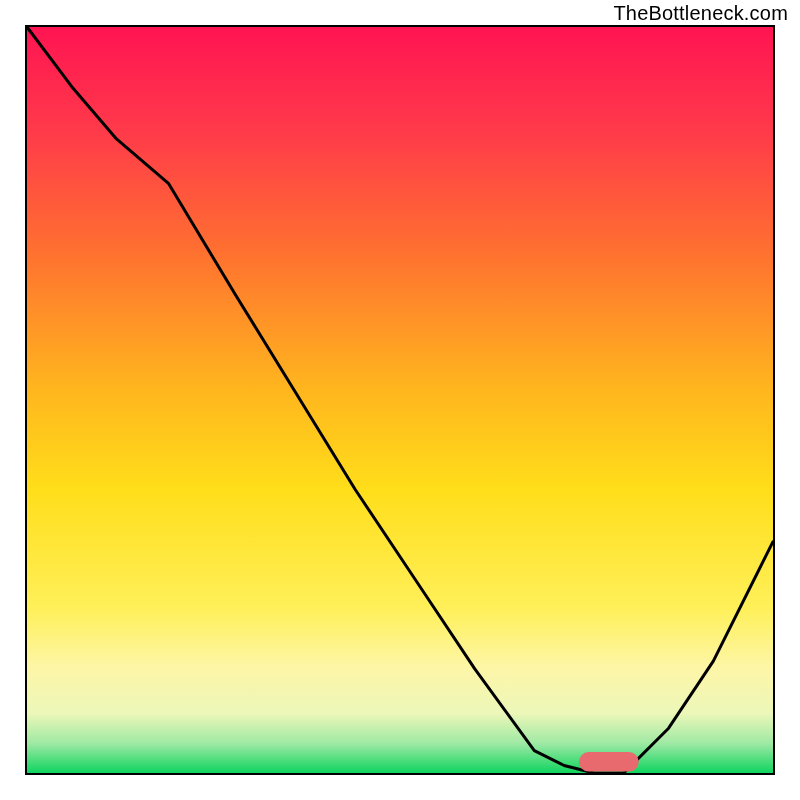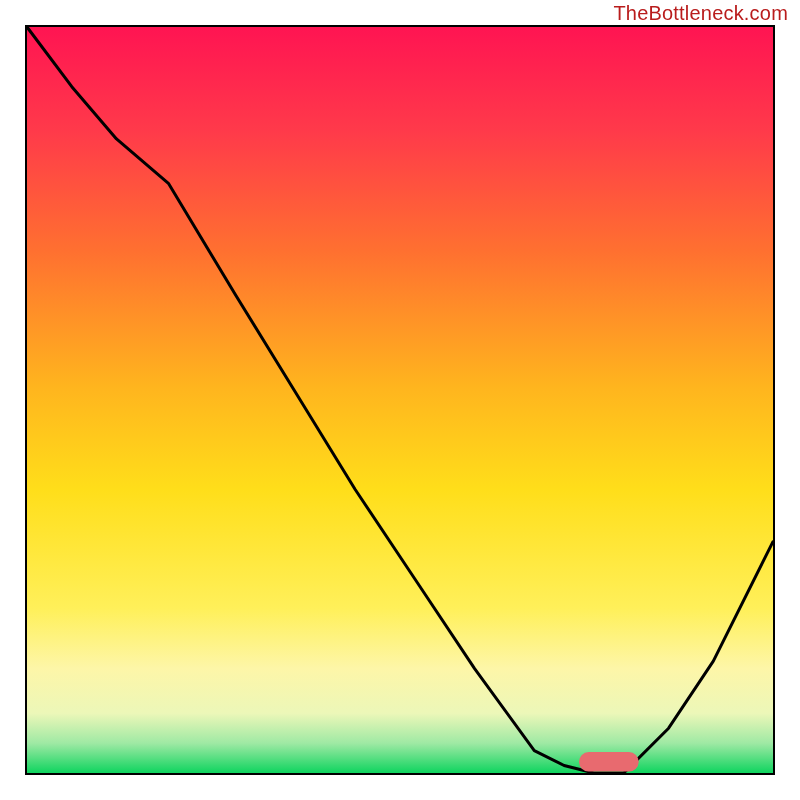--- a/index.html
+++ b/index.html
@@ -13,21 +13,21 @@
   }
   .wrap {
     position: relative;
     width: 800px;
     height: 800px;
   }
   .watermark {
     position: absolute;
     top: 2px;
     right: 12px;
-    color: #b91c1c;
+    color: #000000;
     font-size: 20px;
     font-weight: 500;
     letter-spacing: 0.2px;
   }
   .plot {
     position: absolute;
     left: 25px;
     top: 25px;
     width: 750px;
     height: 750px;

